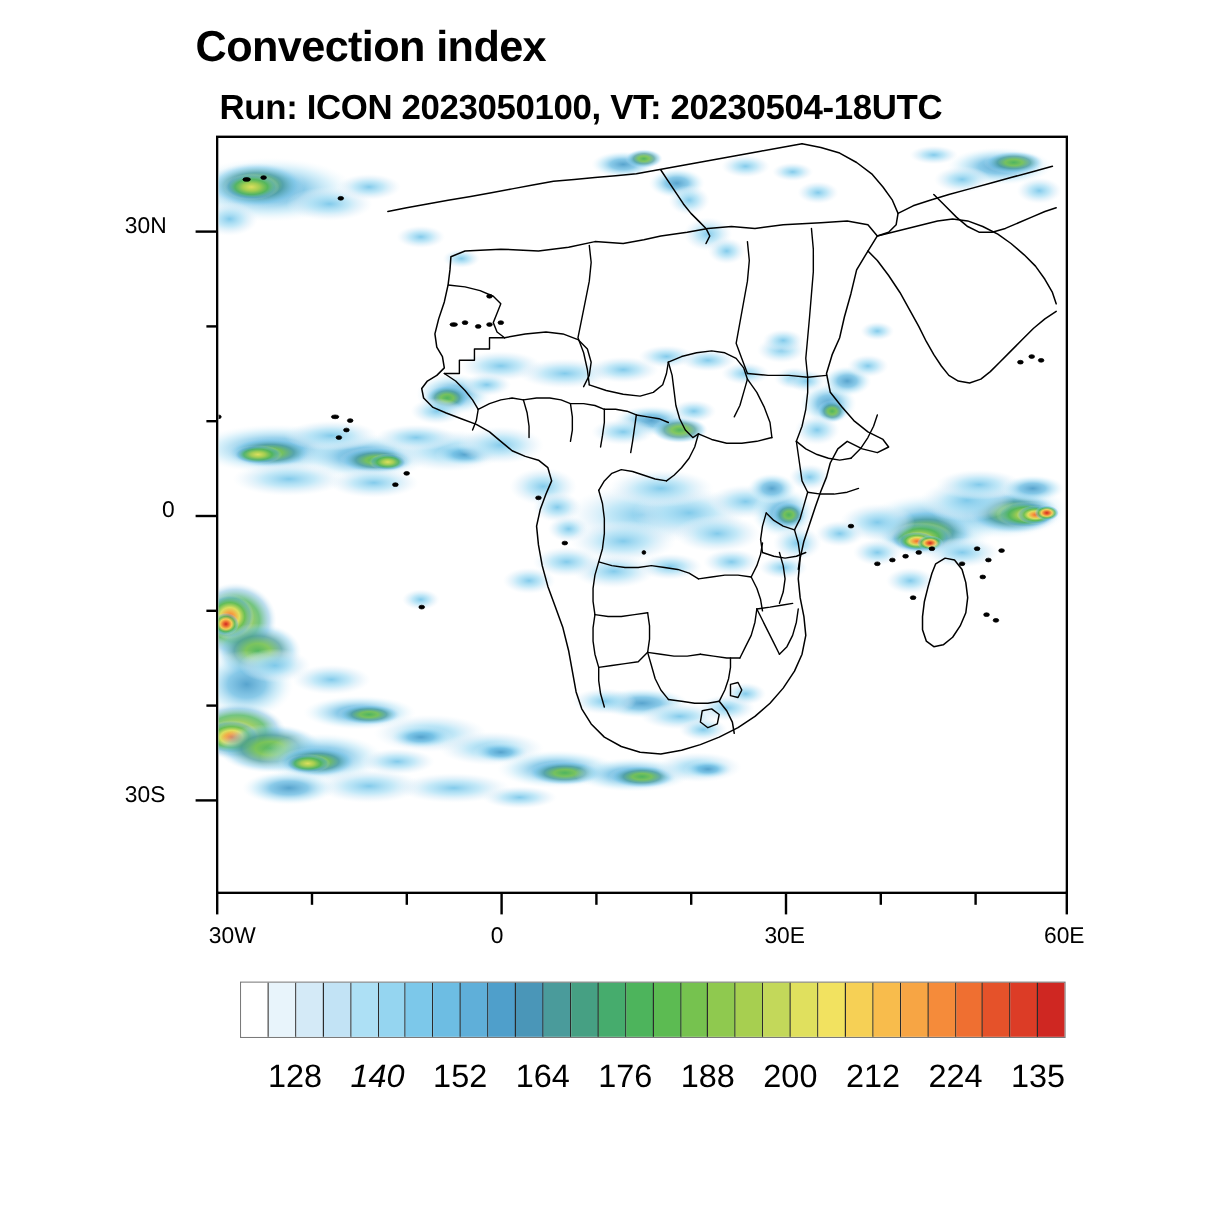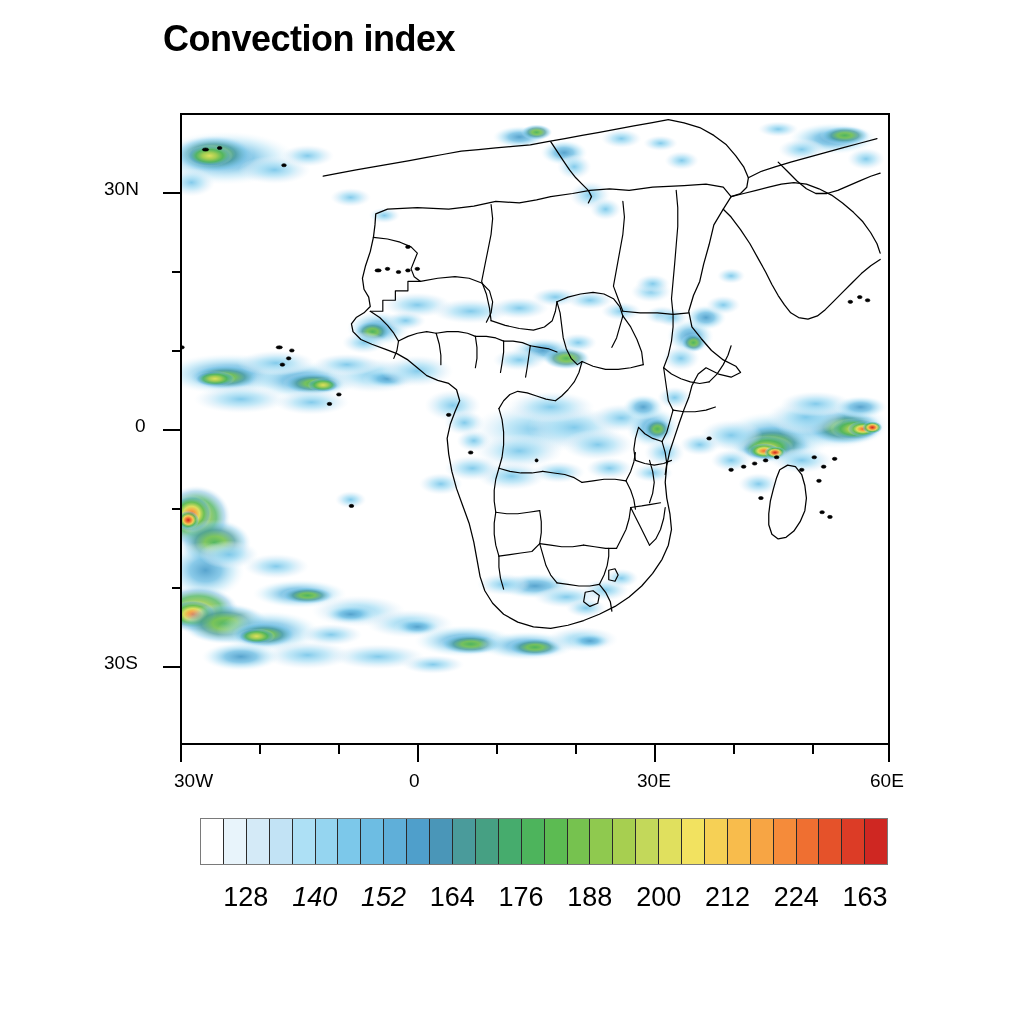--- a/index.html
+++ b/index.html
@@ -28,20 +28,21 @@
   .coast{fill:none;stroke:#000;stroke-width:1.6;stroke-linejoin:round;stroke-linecap:round;}
   .border{fill:none;stroke:#000;stroke-width:1.5;stroke-linejoin:round;stroke-linecap:round;}
   .isle{fill:#000;stroke:#000;stroke-width:0.8;}
 </style>
 </head>
 <body>
 
 <div id="root">
 
   <div class="ttl" id="title">Convection index</div>
+  <div class="ttl" id="subtitle">Run: ICON 2023050100,  VT: 20230504-18UTC</div>
 
   <div id="plot">
     <svg viewBox="0 0 900 800" preserveAspectRatio="none">
       <defs>
         <radialGradient id="gW" cx="50%" cy="50%" r="50%">
           <stop offset="0%" stop-color="#7cc8ea" stop-opacity="0.95"></stop>
           <stop offset="45%" stop-color="#ade0f5" stop-opacity="0.72"></stop>
           <stop offset="75%" stop-color="#d4eaf7" stop-opacity="0.42"></stop>
           <stop offset="100%" stop-color="#e8f4fb" stop-opacity="0"></stop>
         </radialGradient>
@@ -468,23 +469,23 @@
       <div class="cell" style="background: rgb(247, 165, 68);"></div>
       <div class="cell" style="background: rgb(245, 139, 58);"></div>
       <div class="cell" style="background: rgb(239, 111, 49);"></div>
       <div class="cell" style="background: rgb(229, 82, 42);"></div>
       <div class="cell" style="background: rgb(220, 60, 38);"></div>
       <div class="cell" style="background: rgb(207, 39, 34);"></div>
     </div>
   <div id="cblabels">
       <span style="left: 6.66667%;">128</span>
       <span style="left: 16.6667%; font-style: italic;">140</span>
-      <span style="left: 26.6667%; font-style: italic;">152</span>
+      <span style="left: 26.6667%;">152</span>
       <span style="left: 36.6667%;">164</span>
       <span style="left: 46.6667%;">176</span>
       <span style="left: 56.6667%;">188</span>
       <span style="left: 66.6667%;">200</span>
       <span style="left: 76.6667%;">212</span>
       <span style="left: 86.6667%;">224</span>
-      <span style="left: 96.6667%;">163</span>
+      <span style="left: 96.6667%;">135</span>
     </div>
 
 </div>
 
 </body></html>

